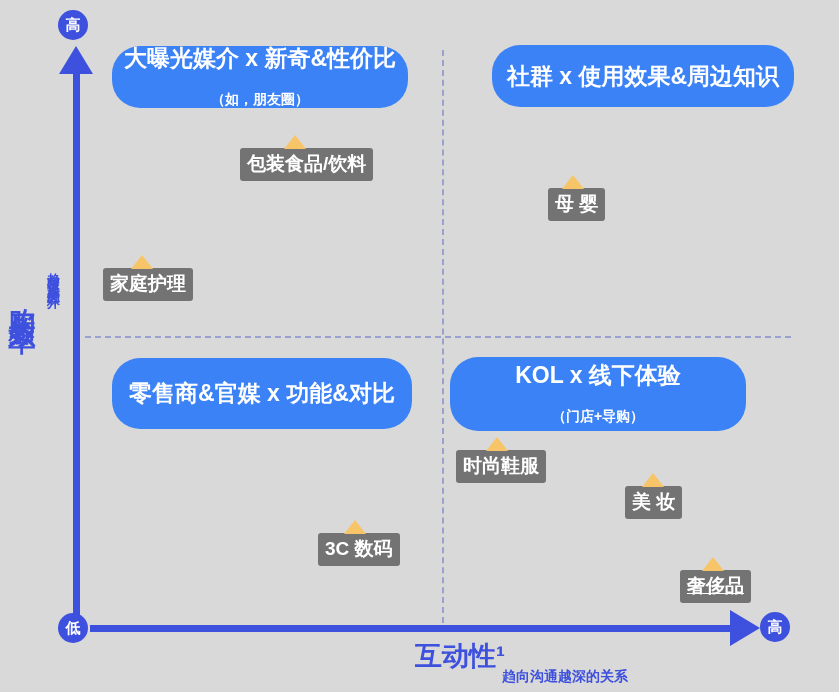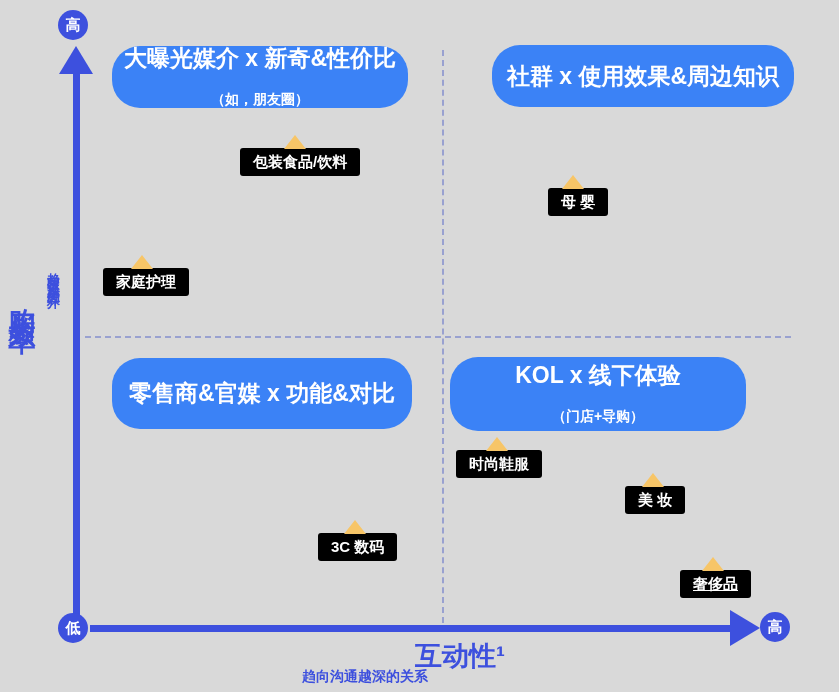--- a/index.html
+++ b/index.html
@@ -47,42 +47,42 @@
     align-items:center;justify-content:center;text-align:center;
   }
   .qbox .q-title{font-size:23px;font-weight:bold;line-height:1.15;}
   .qbox .q-sub{font-size:14px;font-weight:bold;margin-top:20px;}
   .q1{left:112px;top:46px;width:296px;height:62px;}
   .q2{left:492px;top:45px;width:302px;height:62px;}
   .q3{left:112px;top:358px;width:300px;height:71px;}
   .q4{left:450px;top:357px;width:296px;height:74px;}
   
   .tag{
-    position:absolute;background:#000000;color:#ffffff;
-    font-size:15px;font-weight:bold;white-space:nowrap;
-    padding:5px 13px;border-radius:3px;line-height:1.2;
+    position:absolute;background:#737373;color:#ffffff;
+    font-size:19px;font-weight:bold;white-space:nowrap;
+    padding:5px 7px;border-radius:3px;line-height:1.2;
   }
   .tag .notch{
     position:absolute;top:-13px;width:0;height:0;
     border-left:11px solid transparent;border-right:11px solid transparent;
     border-bottom:14px solid #f7c567;
   }
   
   .v-text{
     position:absolute;color:#3d50de;font-weight:bold;
     writing-mode:vertical-rl;text-orientation:upright;
   }
   .y-title{left:4px;top:286px;font-size:27px;letter-spacing:6px;}
   .y-subtitle{left:44px;top:262px;font-size:13px;letter-spacing:3px;}
   .x-title{
     position:absolute;left:330px;top:638px;width:260px;text-align:center;
     color:#3d50de;font-size:27px;font-weight:bold;
   }
   .x-subtitle{
-    position:absolute;left:302px;top:668px;width:300px;text-align:left;
+    position:absolute;left:328px;top:668px;width:300px;text-align:right;
     color:#3d50de;font-size:14px;font-weight:bold;
   }
 </style>
 </head>
 <body>
 
 <div class="canvas">
 
   <div class="marker-circle c-top">高</div>
   <div class="arrow-up"></div>

